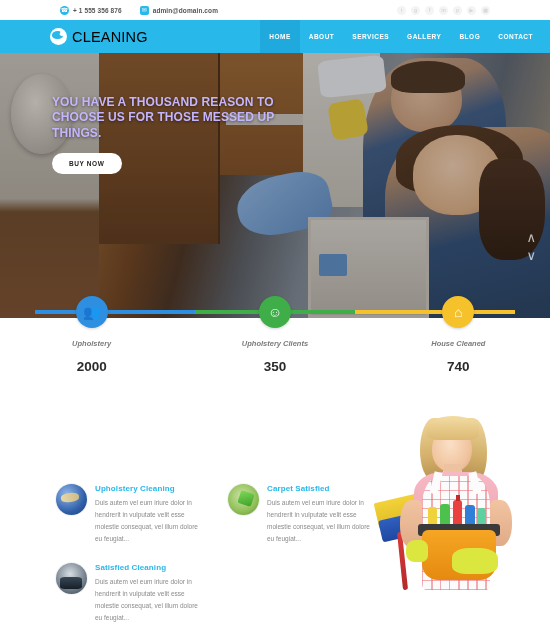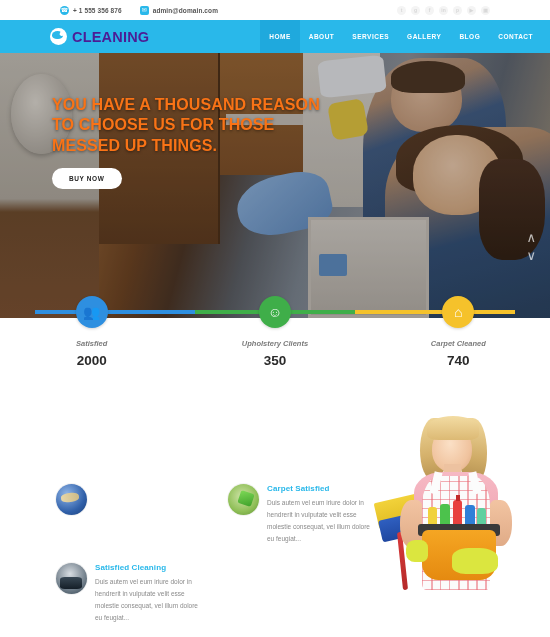--- a/index.html
+++ b/index.html
@@ -51,21 +51,21 @@
     width:11px; height:8px; border-radius:50% 50% 45% 45%;
     background:#29b8ea;
   }
   .logo-mark:after {
     content:""; position:absolute; left:9.5px; top:1.5px;
     width:4px; height:6px; background:#fff;
     border-radius:50% 50% 50% 50% / 70% 70% 30% 30%;
     transform:rotate(20deg);
   }
   .logo-text {
-    color:#4c1d95; font-size:14.5px; font-weight:bold;
+    color:#000000; font-size:14.5px; font-weight:normal;
     letter-spacing:.2px;
   }
   .nav { margin-left:auto; display:flex; align-items:stretch; height:33px; margin-right:8px; }
   .nav a {
     display:flex; align-items:center; padding:0 9px;
     color:#ffffff; font-size:6.5px; font-weight:bold;
     letter-spacing:.5px; text-decoration:none;
   }
   .nav a.active { background:#1fa9dd; }
 
@@ -169,21 +169,21 @@
     position:absolute; left:58%; top:76%; width:5%; height:8%;
     background:#5d8ec5; border-radius:2px;
   }
   .hero-dim { position:absolute; inset:0; background:rgba(25,22,20,.24); }
 
   .hero-inner {
     position:relative; z-index:3;
     padding:42px 0 0 52px; max-width:320px;
   }
   .hero-title {
-    color:#f97316; font-size:16px; font-weight:bold;
+    color:#c4b5fd; font-size:12px; font-weight:bold;
     line-height:1.28; letter-spacing:.1px;
     text-shadow:0 1px 3px rgba(0,0,0,.5);
   }
   .hero-sub {
     color:#f0efee; font-size:7.5px; line-height:1.95;
     margin-top:12px; max-width:225px;
     text-shadow:0 1px 2px rgba(0,0,0,.5);
   }
   .hero-btn {
     display:inline-block; margin-top:12px;
@@ -217,21 +217,21 @@
     width:32px; height:32px; border-radius:50%;
     display:flex; align-items:center; justify-content:center;
     color:#fff; font-size:14px; line-height:1;
     box-shadow:0 1px 3px rgba(0,0,0,.18);
   }
   .cnode .clabel {
     margin-top:11px; font-size:7.5px; color:#7b7b7b;
     font-style:italic; font-weight:bold;
   }
   .cnode .cnum {
-    margin-top:5px; font-size:13.5px; color:#2b2b2b; font-weight:bold;
+    margin-top:11px; font-size:13.5px; color:#2b2b2b; font-weight:bold;
   }
 
   
   .services {
     position:relative; padding:98px 0 0 0; height:204px;
   }
   .svc-grid {
     display:grid; grid-template-columns:150px 150px;
     gap:18px 22px; margin-left:56px; width:322px;
   }
@@ -439,44 +439,48 @@
   <div class="counters">
     <div class="cbar">
       <i style="background:#2e8fe0"></i>
       <i style="background:#3fae49"></i>
       <i style="background:#f5c22b"></i>
     </div>
     <div class="cnodes">
 
       <div class="cnode">
         <span class="circ" style="background:#2e8fe0">👥</span>
-        <span class="clabel">Satisfied</span>
+        <span class="clabel">Upholstery</span>
         <span class="cnum">2000</span>
       </div>
 
       <div class="cnode">
         <span class="circ" style="background:#3fae49">☺</span>
         <span class="clabel">Upholstery Clients</span>
         <span class="cnum">350</span>
       </div>
 
       <div class="cnode">
         <span class="circ" style="background:#f5c22b">⌂</span>
-        <span class="clabel">Carpet Cleaned</span>
+        <span class="clabel">House Cleaned</span>
         <span class="cnum">740</span>
       </div>
 
     </div>
   </div>
 
   <div class="services">
     <div class="svc-grid">
 
       <div class="svc">
         <span class="svc-thumb t1"></span>
+        <div class="svc-body">
+          <div class="svc-title">Upholstery Cleaning</div>
+          <div class="svc-text">Duis autem vel eum iriure dolor in hendrerit in vulputate velit esse molestie consequat, vel illum dolore eu feugiat...</div>
+        </div>
       </div>
 
       <div class="svc">
         <span class="svc-thumb t2"></span>
         <div class="svc-body">
           <div class="svc-title">Carpet Satisfied</div>
           <div class="svc-text">Duis autem vel eum iriure dolor in hendrerit in vulputate velit esse molestie consequat, vel illum dolore eu feugiat...</div>
         </div>
       </div>
 

